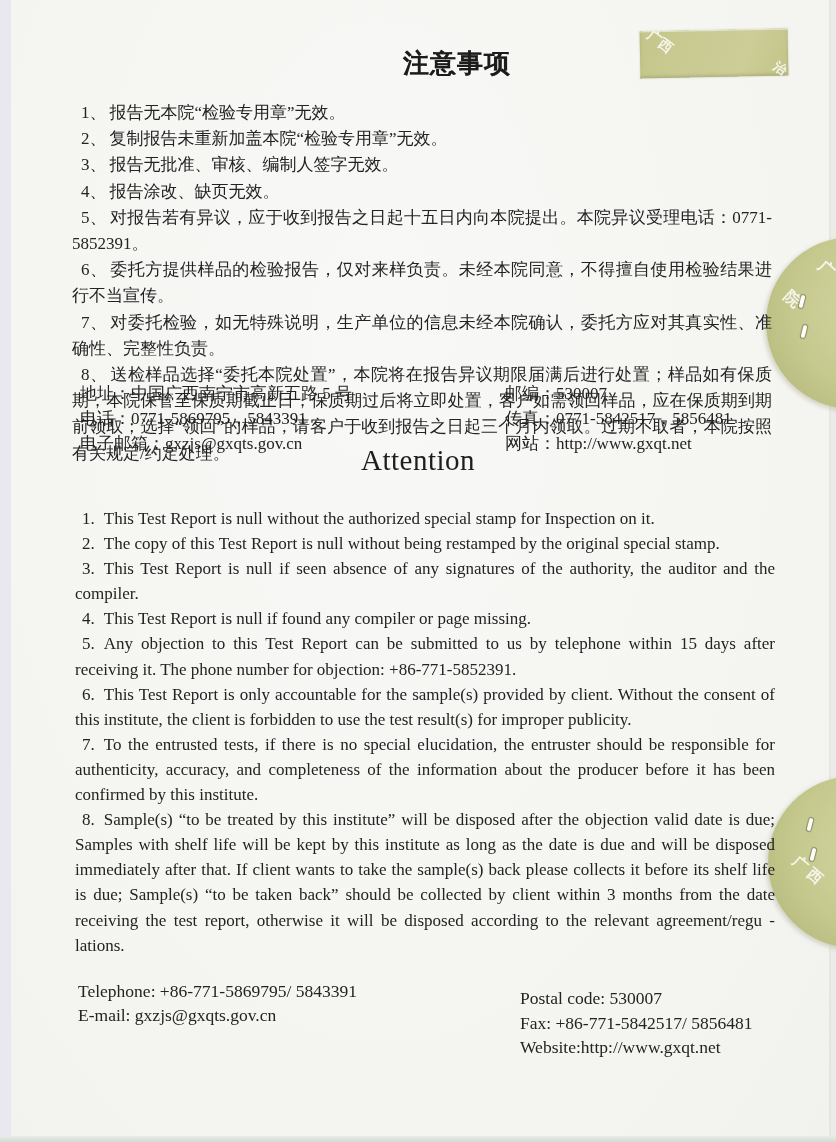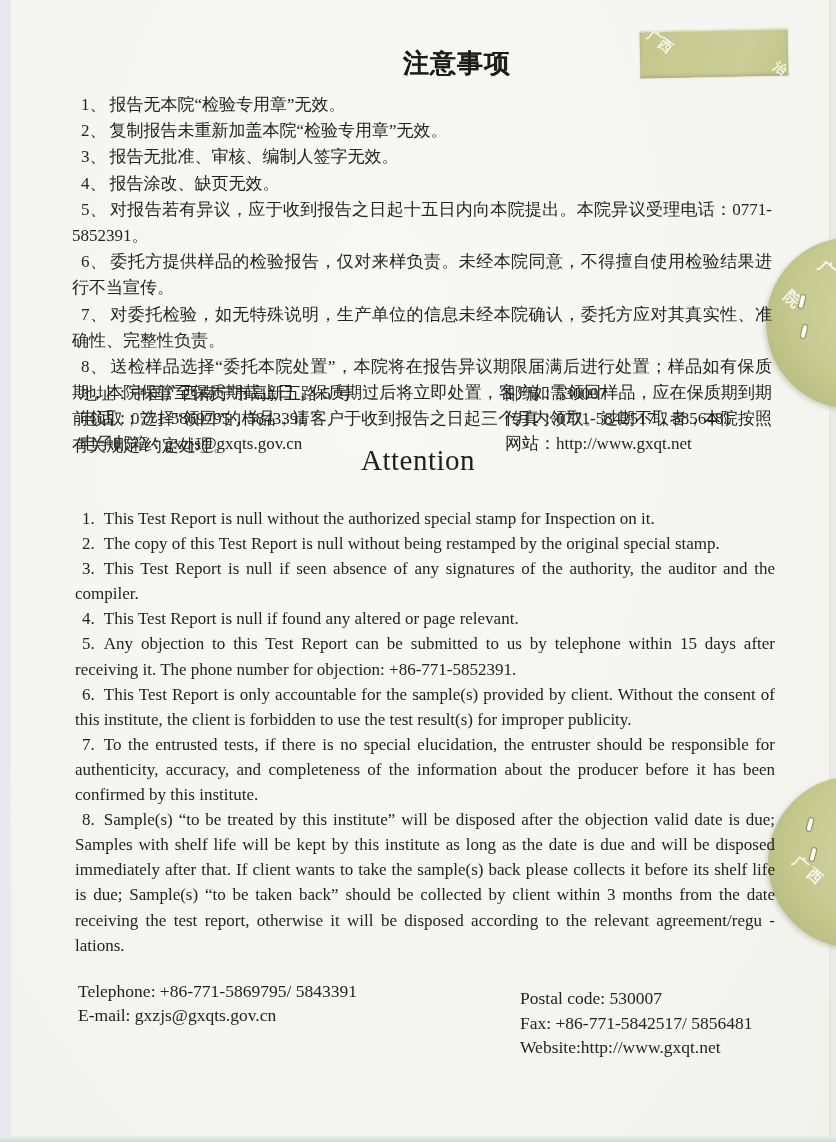--- a/index.html
+++ b/index.html
@@ -23,21 +23,21 @@
     font-family:"DejaVu Sans","Liberation Sans",sans-serif;
     font-weight:bold;font-size:26px;letter-spacing:1px;color:#1c1c1c;
     text-shadow:0 0 .5px rgba(0,0,0,.55);
     padding-left:39px;
   }
   .title-en{
     left:0;top:444px;width:836px;text-align:center;
     font-size:29px;color:#1e1e1e;letter-spacing:.5px;
   }
   
-  .zh-list{left:72px;top:92px;width:700px;font-size:17px;line-height:26.2px;}
+  .zh-list{left:72px;top:100px;width:700px;font-size:17px;line-height:26.2px;}
   .zh-list p{margin:0;text-indent:9px;text-align:justify;text-justify:inter-ideograph;}
   .zh-list .num{margin-right:3px;}
   
   .zh-contact{left:72px;top:381px;width:704px;font-size:17px;margin-left:8px;}
   .zh-contact .row{position:relative;height:25.2px;line-height:25.2px;}
   .zh-contact .rcol{position:absolute;left:425px;top:0;}
   
   .en-list{left:75px;top:506px;width:700px;font-size:17px;line-height:25.1px;}
   .en-list p{margin:0;text-indent:7px;text-align:justify;}
   .en-list .num{margin-right:9px;}
@@ -131,21 +131,21 @@
     <span class="rcol"><span>网站：</span><span>http://www.gxqt.net</span></span>
   </div>
 </div>
 
 <div class="abs title-en">Attention</div>
 
 <div class="abs en-list">
   <p><span class="num">1.</span><span>This Test Report is null without the authorized special stamp for Inspection on it.</span></p>
   <p><span class="num">2.</span><span>The copy of this Test Report is null without being restamped by the original special stamp.</span></p>
   <p><span class="num">3.</span><span>This Test Report is null if seen absence of any signatures of the authority, the auditor and the compiler.</span></p>
-  <p><span class="num">4.</span><span>This Test Report is null if found any altered or page relevant.</span></p>
+  <p><span class="num">4.</span><span>This Test Report is null if found any compiler or page missing.</span></p>
   <p><span class="num">5.</span><span>Any objection to this Test Report can be submitted to us by telephone within 15 days after receiving it. The phone number for objection: +86-771-5852391.</span></p>
   <p><span class="num">6.</span><span>This Test Report is only accountable for the sample(s) provided by client. Without the consent of this institute, the client is forbidden to use the test result(s) for improper publicity.</span></p>
   <p><span class="num">7.</span><span>To the entrusted tests, if there is no special elucidation, the entruster should be responsible for authenticity, accuracy, and completeness of the information about the producer before it has been confirmed by this institute.</span></p>
   <p><span class="num">8.</span><span>Sample(s) “to be treated by this institute” will be disposed after the objection valid date is due; Samples with shelf life will be kept by this institute as long as the date is due and will be disposed immediately after that. If client wants to take the sample(s) back please collects it before its shelf life is due; Sample(s) “to be taken back” should be collected by client within 3 months from the date receiving the test report, otherwise it will be disposed according to the relevant agreement/regu -lations.</span></p>
 </div>
 
 <div class="abs en-contact">
   <div class="row">
     <span class="rcol">Postal code: 530007</span>
   </div>

